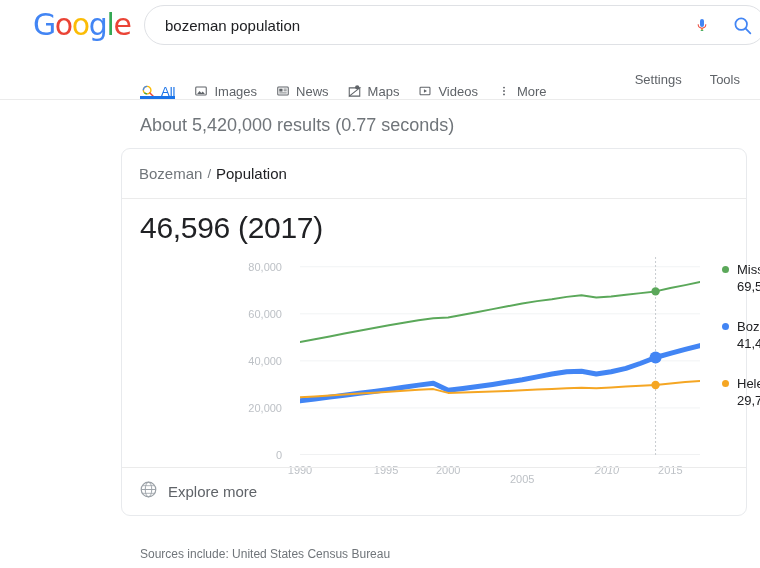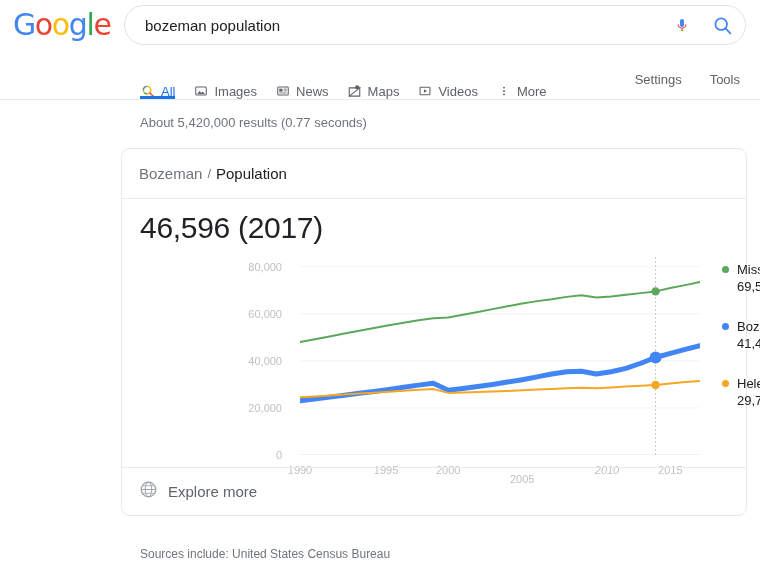--- a/index.html
+++ b/index.html
@@ -6,21 +6,21 @@
   html, body {
     margin: 0; padding: 0;
     width: 760px; height: 568px;
     background: #ffffff;
     font-family: "Liberation Sans", sans-serif;
     -webkit-font-smoothing: antialiased;
   }
   .page { position: relative; width: 760px; height: 568px; overflow: hidden; }
 
   
-  .header { position: relative; height: 50px; }
+  .header { position: relative; height: 50px; margin-left: 20px; }
   .logo {
     position: absolute; left: 13px; top: 10px;
     font-size: 30px; letter-spacing: -1.4px;
     font-family: "DejaVu Sans", sans-serif;
     font-weight: 400;
     line-height: 30px;
     user-select: none;
   }
   .logo span { display: inline-block; }
   .searchbox {
@@ -61,21 +61,21 @@
   .right-links {
     position: absolute; right: 20px; top: 0; height: 39px;
     display: flex; align-items: center; gap: 28px;
     font-size: 13px; color: #5f6368;
   }
   .right-links div { cursor: pointer; }
 
   
   .result-stats {
     position: absolute; left: 140px; top: 115px;
-    font-size: 13px; color: #70757a;
+    font-size: 18px; color: #70757a;
   }
 
   
   .card {
     position: absolute; left: 121px; top: 148px;
     width: 626px; height: 368px;
     border: 1px solid #e8eaed; border-radius: 9px;
     background: #fff;
   }
   .card-head {

